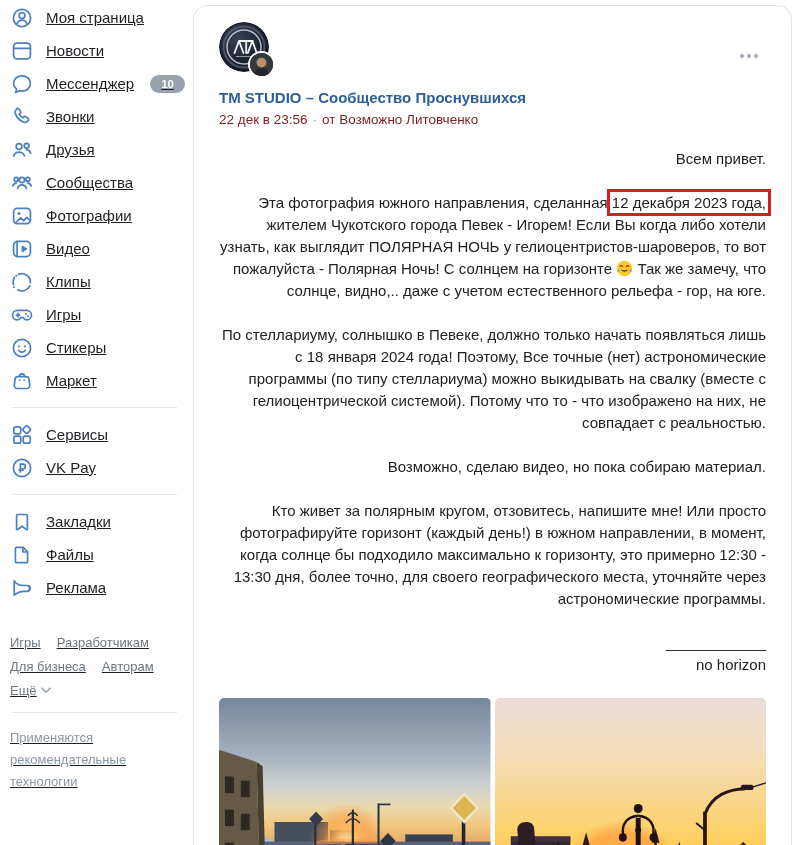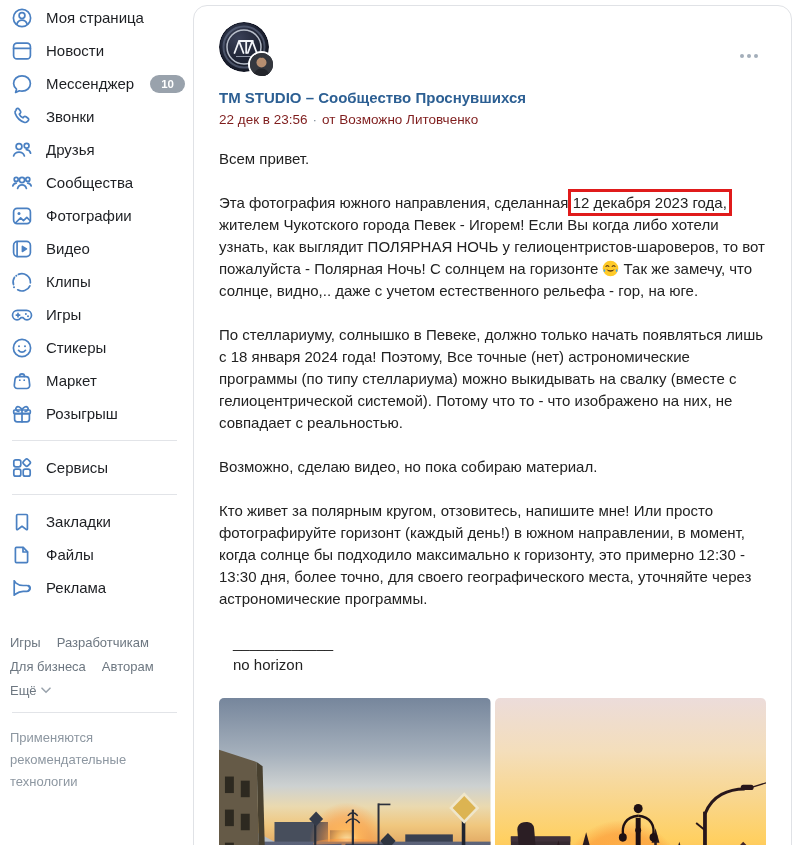--- a/index.html
+++ b/index.html
@@ -6,21 +6,21 @@
   html,body { margin:0; padding:0; }
   body {
     width:799px; height:845px; overflow:hidden; position:relative;
     background:#ffffff;
     font-family:"Liberation Sans","DejaVu Sans",sans-serif;
     color:#1d1f23;
   }
   .page { position:relative; width:799px; height:845px; }
 
   
-  .sidebar { position:absolute; left:0; top:0; width:191px; padding-top:1px; }
+  .sidebar { position:absolute; left:0; top:0; width:191px; padding-top:1px;text-decoration:underline; }
   .s-item {
     height:33px; display:flex; align-items:center; gap:12px;
     padding:0 6px 0 10px; font-size:15px; color:#1d1f23; cursor:pointer;
   }
   .icn { width:24px; height:24px; flex:0 0 24px; stroke:#4a80c2; fill:none;
          stroke-width:1.7; stroke-linecap:round; stroke-linejoin:round; }
   .icn .fl { fill:#4a80c2; stroke:none; }
   .badge {
     margin-left:auto; min-width:26px; height:18px; padding:0 11px;
     background:#99a2ac; border-radius:10px; color:#fff;
@@ -54,21 +54,21 @@
   .group-name { font-size:15px; font-weight:bold; color:#2c5f93; text-decoration:none; cursor:pointer; }
   .sub-line { margin-top:5px; font-size:13.5px; color:#818c99; display:flex; gap:5px; align-items:center; }
   .sub-line a { color:#7f1d1d; text-decoration:none; cursor:pointer; }
   .menu-btn {
     position:absolute; right:2px; top:26px; display:flex; gap:3px; padding:6px; cursor:pointer;
   }
   .menu-btn i { width:4px; height:4px; border-radius:50%; background:#a3aeba; }
 
   
   .post-text { margin-top:21px; font-size:15px; line-height:22px; color:#222; }
-  .post-text p { margin:0 0 22px 0; }
+  .post-text p { margin:0 0 22px 0;text-align:right; }
   .hl-box {
     outline:3px solid #e01b1b; outline-offset:2px; white-space:nowrap;
   }
   .emoji { display:inline-block; width:17px; height:17px; vertical-align:-3px; }
   .sig { margin-top:8px; }
   .sig span { display:block;margin-left:14px; }
 
   
   .photos { display:flex; gap:4px; margin-top:19px; }
   .photo { flex:1; height:310px; margin:0; border-radius:5px; overflow:hidden; cursor:pointer; }
@@ -187,43 +187,41 @@
     <div class="s-item">
       <svg class="icn" viewBox="0 0 24 24">
         <path d="M5 10.3c.2-1.5 1.4-2.7 3-2.7h8c1.6 0 2.8 1.2 3 2.7l.7 5.9c.2 1.8-1.2 3.3-3 3.3H7.3c-1.8 0-3.2-1.5-3-3.3z"></path>
         <path d="M9.5 7.4a2.5 2.5 0 0 1 5 0"></path>
         <circle class="fl" cx="9.8" cy="11.2" r=".9"></circle>
         <circle class="fl" cx="14.2" cy="11.2" r=".9"></circle>
       </svg>
       <span>Маркет</span>
     </div>
 
-    <div class="s-item">
-      <svg class="icn" viewBox="0 0 24 24">
-        <path d="M4.6 11.6h14.8v5.6a2.6 2.6 0 0 1-2.6 2.6H7.2a2.6 2.6 0 0 1-2.6-2.6z"></path>
-        <rect x="3.7" y="8" width="16.6" height="3.6" rx="1"></rect>
-        <path d="M12 8v11.8"></path>
-        <path d="M12 7.8C10.6 4.9 7.8 4 6.4 5.4s0 3.9 2.4 3.9"></path>
-        <path d="M12 7.8c1.4-2.9 4.2-3.8 5.6-2.4s0 3.9-2.4 3.9"></path>
-      </svg>
-      <span>Розыгрыш</span>
-    </div>
 
     <div class="s-div"></div>
 
     <div class="s-item">
       <svg class="icn" viewBox="0 0 24 24">
         <rect x="3.8" y="3.8" width="7" height="7" rx="2"></rect>
         <rect x="3.8" y="13.2" width="7" height="7" rx="2"></rect>
         <rect x="13.2" y="13.2" width="7" height="7" rx="2"></rect>
         <rect x="13.6" y="3.5" width="6.2" height="6.2" rx="1.8" transform="rotate(45 16.7 6.6)"></rect>
       </svg>
       <span>Сервисы</span>
     </div>
 
+    <div class="s-item">
+      <svg class="icn" viewBox="0 0 24 24">
+        <circle cx="12" cy="12" r="8.6"></circle>
+        <path d="M10.4 16V8.2h2.5a2.4 2.4 0 0 1 0 4.8h-2.5"></path>
+        <path d="M9.1 14.1h4"></path>
+      </svg>
+      <span>VK Pay</span>
+    </div>
 
     <div class="s-div"></div>
 
     <div class="s-item">
       <svg class="icn" viewBox="0 0 24 24">
         <path d="M6.6 5.6c0-.6.5-1.1 1.1-1.1h8.6c.6 0 1.1.5 1.1 1.1v13.5c0 .5-.6.8-1 .5L12 16.3l-4.4 3.3c-.4.3-1 0-1-.5z"></path>
       </svg>
       <span>Закладки</span>
     </div>
 

